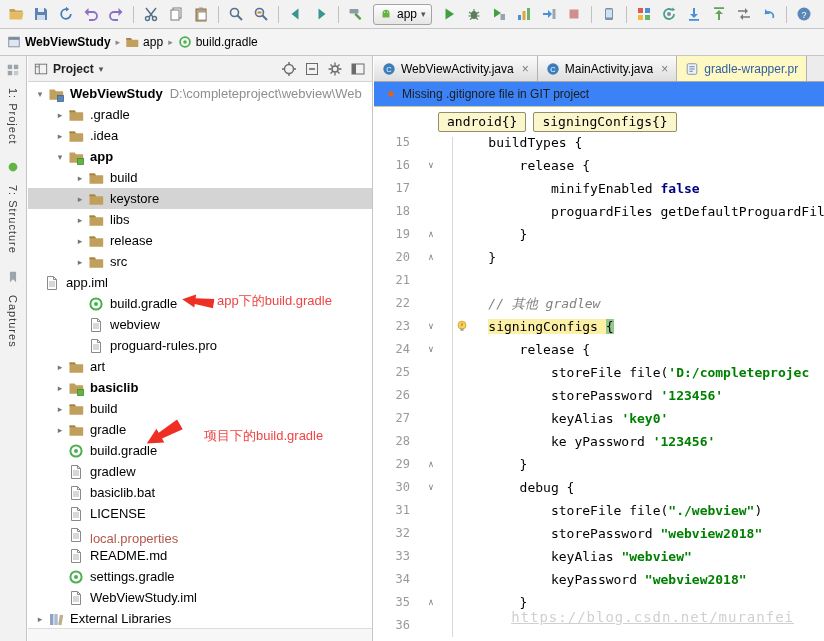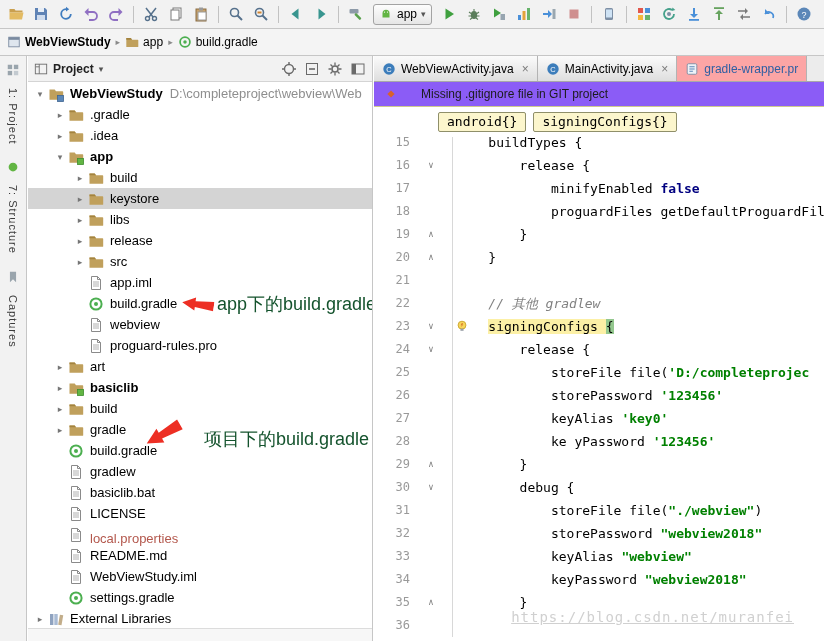--- a/index.html
+++ b/index.html
@@ -66,32 +66,32 @@
   .tlabel.bold { font-weight: bold; }
   .tlabel.unversioned { color: #b3574c; margin-top: 8px; }
   .tsub { color: #8e8e8e; margin-left: 7px; }
   .panel-hscroll { position: absolute; left: 0; right: 0; bottom: 0; height: 13px;
     background: #f7f7f7; border-top: 1px solid #dcdcdc; }
   
   .ann, .ann-arrow2 { position: absolute; z-index: 6; pointer-events: none; }
   .ann1 { left: 154px; top: 236px; display: flex; align-items: center; gap: 3px; }
   .ann1 svg { transform: rotate(8deg); }
   .ann2 { left: 176px; top: 371px; }
-  .ann-text { color: #14532d; font-size: 18px; white-space: nowrap; }
+  .ann-text { color: #ef4444; font-size: 13px; white-space: nowrap; }
   .ann-arrow2 { left: 118px; top: 379px; transform: rotate(-30deg); transform-origin: left center; }
   
   .editor { position: absolute; top: 56px; left: 374px; right: 0; bottom: 0; background: #fff; }
   .tabs { height: 26px; background: #ececec; border-bottom: 1px solid #a8a8a8; display: flex; overflow: hidden; }
   .tab { display: flex; align-items: center; gap: 5px; padding: 0 8px; font-size: 12px;
     background: linear-gradient(#fbfbfb,#dedede); border-right: 1px solid #b3b3b3; white-space: nowrap; }
-  .tab.active { background: #fca5a5; }
+  .tab.active { background: #fef9c3; }
   .tab-blue { color: #2f5fa3; }
   .tab-close { color: #7c7c7c; font-size: 12px; margin-left: 3px; }
-  .notif { height: 25px; background: #8b5cf6; border-bottom: 1px solid #cfc98f;
-    display: flex; align-items: center; gap: 24px; padding: 0 11px; font-size: 12px; color: #1c1c1c; }
+  .notif { height: 25px; background: #3b82f6; border-bottom: 1px solid #cfc98f;
+    display: flex; align-items: center; gap: 5px; padding: 0 11px; font-size: 12px; color: #1c1c1c; }
   .icon.nsmall { width: 12px; height: 12px; }
   .crumbs { height: 30px; background: #fff; display: flex; align-items: center; gap: 7px;
     padding-left: 64px; font-family: "DejaVu Sans Mono", monospace; font-size: 13px; }
   .chip { border: 1px solid #8f8f6a; background: #fcf6cd; border-radius: 2px; padding: 1px 8px 2px; }
   .code-area { position: absolute; top: 81px; left: 0; right: 0; bottom: 0; overflow: hidden;
     font-family: "DejaVu Sans Mono", monospace; font-size: 13px; background: #fff; }
   .code-lines { margin-top: -6px; }
   .code-line { height: 23px; display: flex; position: relative; line-height: 23px; }
   .lnum { width: 36px; text-align: right; color: #999; font-size: 12px; flex: none; }
   .lfold { width: 42px; text-align: center; color: #7f7f7f; font-size: 9px; flex: none; }
@@ -542,21 +542,21 @@
         <div class="tree-row" style="padding-left: 44px;">
           <span class="arrow">▸</span>
           <span class="icon tree-icon">
             <svg viewBox="0 0 16 16">
               <path d="M1.5 3.5h5.2l1.3 1.8h6.5a.7.7 0 0 1 .7.7v7.2a.6.6 0 0 1-.6.6H1.5z" fill="#c0a05c"></path>
               <path d="M1.5 3.5h5.2l1.3 1.8H1.5z" fill="#a3833f"></path>
             </svg>
           </span>
           <span class="tlabel">src</span>
         </div>
-        <div class="tree-row" style="padding-left: 44px; text-align: center;">
+        <div class="tree-row" style=" text-align: center;">
           <span class="arrow"></span>
           <span class="icon tree-icon">
             <svg viewBox="0 0 16 16">
               <path d="M3.5 1.5h6l3 3v10h-9z" fill="#fff" stroke="#8a8a8a"></path>
               <path d="M9.5 1.5v3h3" fill="none" stroke="#8a8a8a"></path>
               <path d="M5 7h6M5 9h6M5 11h6" stroke="#b0b0b0"></path>
             </svg>
           </span>
           <span class="tlabel">app.iml</span>
         </div>
@@ -694,36 +694,36 @@
               <path d="M9.5 1.5v3h3" fill="none" stroke="#8a8a8a"></path>
               <path d="M5 7h6M5 9h6M5 11h6" stroke="#b0b0b0"></path>
             </svg>
           </span>
           <span class="tlabel">README.md</span>
         </div>
         <div class="tree-row" style="padding-left: 24px;">
           <span class="arrow"></span>
           <span class="icon tree-icon">
             <svg viewBox="0 0 16 16">
+              <circle cx="8" cy="8" r="5.6" fill="none" stroke="#4caf50" stroke-width="2"></circle>
+              <circle cx="8" cy="8" r="2" fill="#4caf50"></circle>
+            </svg>
+          </span>
+          <span class="tlabel">settings.gradle</span>
+        </div>
+        <div class="tree-row" style="padding-left: 24px;">
+          <span class="arrow"></span>
+          <span class="icon tree-icon">
+            <svg viewBox="0 0 16 16">
               <path d="M3.5 1.5h6l3 3v10h-9z" fill="#fff" stroke="#8a8a8a"></path>
               <path d="M9.5 1.5v3h3" fill="none" stroke="#8a8a8a"></path>
               <path d="M5 7h6M5 9h6M5 11h6" stroke="#b0b0b0"></path>
             </svg>
           </span>
           <span class="tlabel">WebViewStudy.iml</span>
-        </div>
-        <div class="tree-row" style="padding-left: 24px;">
-          <span class="arrow"></span>
-          <span class="icon tree-icon">
-            <svg viewBox="0 0 16 16">
-              <circle cx="8" cy="8" r="5.6" fill="none" stroke="#4caf50" stroke-width="2"></circle>
-              <circle cx="8" cy="8" r="2" fill="#4caf50"></circle>
-            </svg>
-          </span>
-          <span class="tlabel">settings.gradle</span>
         </div>
         <div class="tree-row" style="padding-left: 4px;">
           <span class="arrow">▸</span>
           <span class="icon tree-icon">
             <svg viewBox="0 0 16 16">
               <rect x="2" y="3" width="3.4" height="11" fill="#8fa3c0"></rect>
               <rect x="6.3" y="3" width="3.4" height="11" fill="#a9bbd4"></rect>
               <rect x="11" y="4" width="3.4" height="10" transform="rotate(10 12.7 9)" fill="#c2ad8a"></rect>
             </svg>
           </span>

